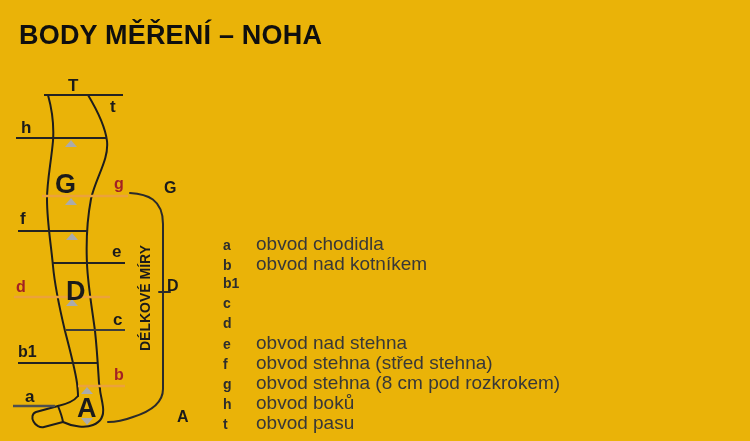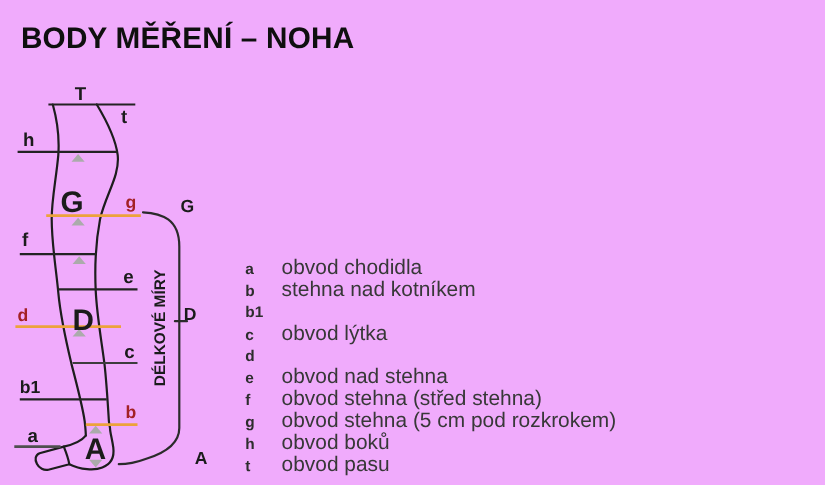--- a/index.html
+++ b/index.html
@@ -1,19 +1,19 @@
 <!DOCTYPE html>
 <html><head>
 <meta charset="utf-8">
 <style>
   html,body{margin:0;padding:0;background:#ffffff;}
   #stage{
     position:relative;
     width:750px;height:441px;
-    background:#f0abfc;
+    background:#eab308;
     font-family:"Liberation Sans", sans-serif;
     overflow:hidden;
   }
   .page-title{
     position:absolute;left:19px;top:20px;
     font-size:27px;font-weight:bold;color:#0f0f0f;
     letter-spacing:0.2px;white-space:nowrap;
   }
   svg text{font-family:"Liberation Sans", sans-serif;}
   .legend{
@@ -100,43 +100,42 @@
     </g>
   </svg>
 
   <div class="legend">
     <div class="legend-row">
       <span class="legend-key">a</span>
       <span class="legend-label">obvod chodidla</span>
     </div>
     <div class="legend-row">
       <span class="legend-key">b</span>
-      <span class="legend-label">stehna nad kotníkem</span>
+      <span class="legend-label">obvod nad kotníkem</span>
     </div>
     <div class="legend-row">
       <span class="legend-key">b1</span>
     </div>
     <div class="legend-row">
       <span class="legend-key">c</span>
-      <span class="legend-label">obvod lýtka</span>
     </div>
     <div class="legend-row">
       <span class="legend-key">d</span>
     </div>
     <div class="legend-row">
       <span class="legend-key">e</span>
       <span class="legend-label">obvod nad stehna</span>
     </div>
     <div class="legend-row">
       <span class="legend-key">f</span>
       <span class="legend-label">obvod stehna (střed stehna)</span>
     </div>
     <div class="legend-row">
       <span class="legend-key">g</span>
-      <span class="legend-label">obvod stehna (5 cm pod rozkrokem)</span>
+      <span class="legend-label">obvod stehna (8 cm pod rozkrokem)</span>
     </div>
     <div class="legend-row">
       <span class="legend-key">h</span>
       <span class="legend-label">obvod boků</span>
     </div>
     <div class="legend-row">
       <span class="legend-key">t</span>
       <span class="legend-label">obvod pasu</span>
     </div>
   </div>

